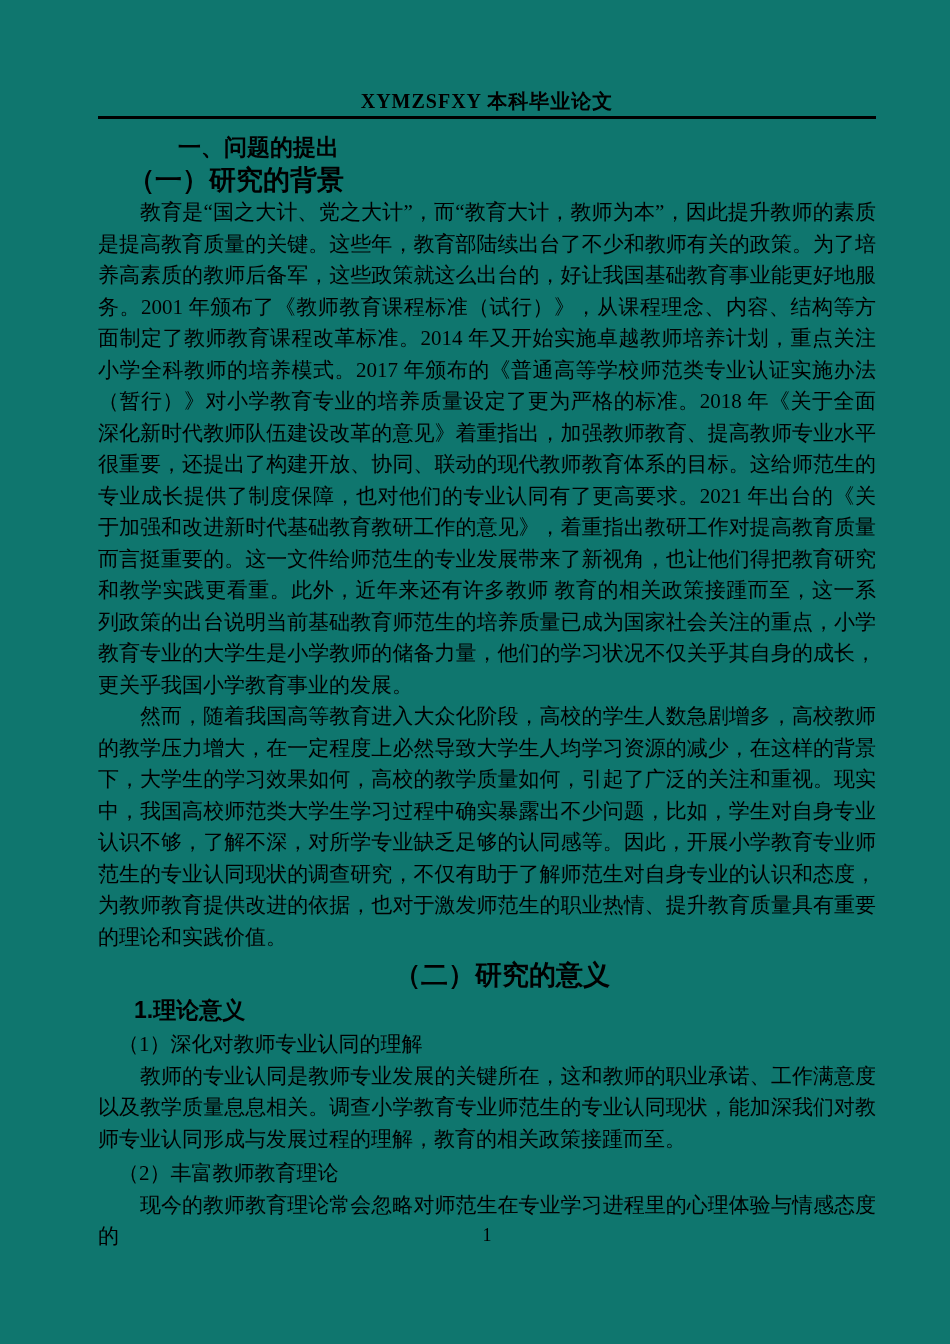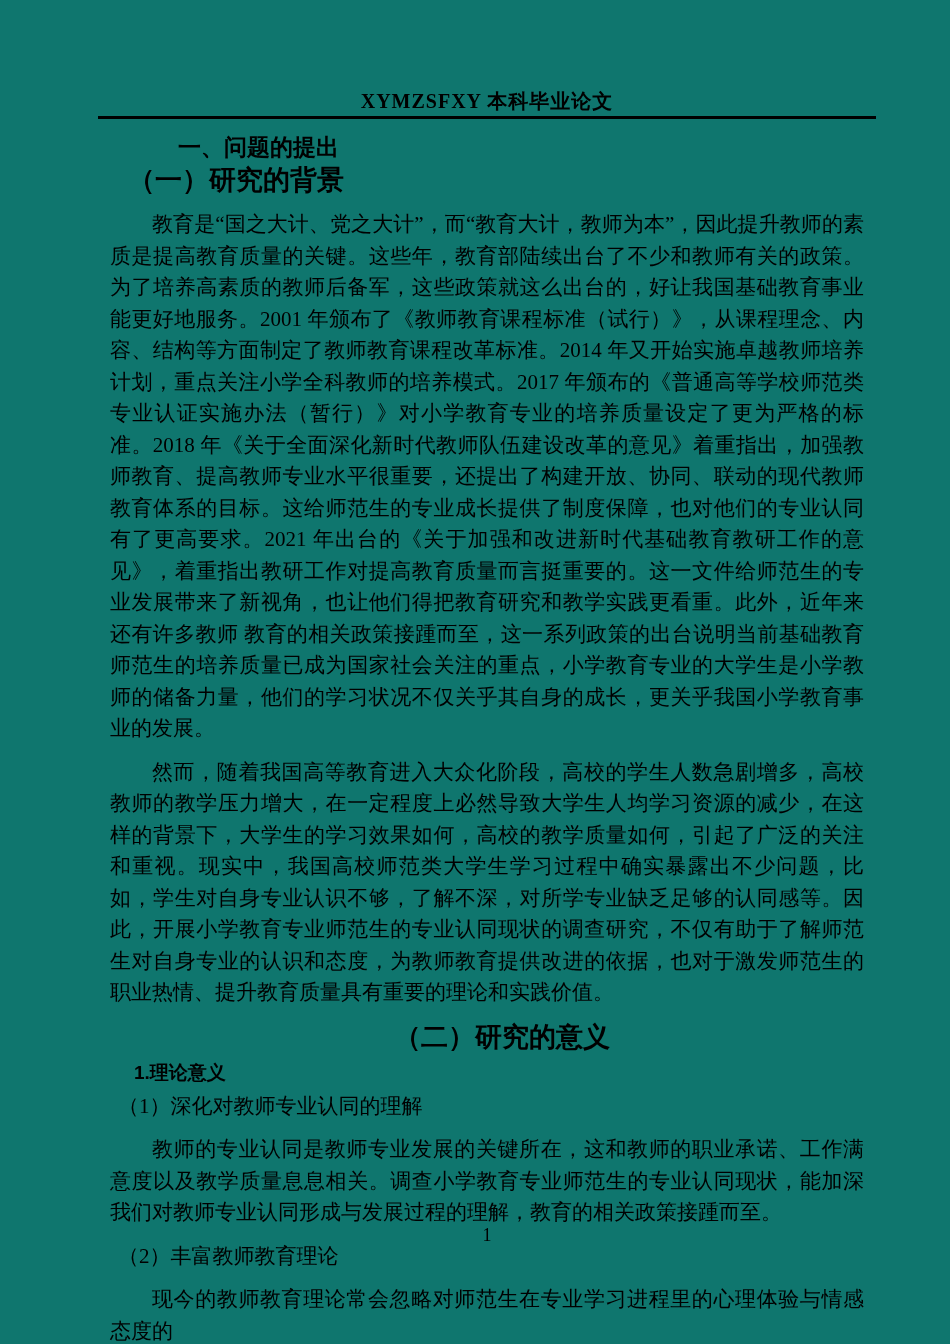--- a/index.html
+++ b/index.html
@@ -48,33 +48,33 @@
     line-height: 33px;
     padding-left: 30px;
   }
   .h2b {
     margin-top: 6px;
     text-align: center;
   }
   .h3 {
     font-family: "Liberation Sans", sans-serif;
     font-weight: 700;
-    font-size: 19px;
+    font-size: 23px;
     line-height: 31px;
     padding-left: 36px;
     margin-top: 3px;
   }
   .para {
     font-family: "Liberation Serif", serif;
     font-size: 21px;
     line-height: 31.5px;
     text-align: justify;
     text-justify: inter-ideograph;
     text-indent: 42px;
-    margin: 12px;
+    margin: 0;
     word-break: break-all;
   }
   .sub {
     font-family: "Liberation Serif", serif;
     font-size: 21px;
     line-height: 31.5px;
     padding-left: 20px;
     margin-top: 3px;
   }
   .page-num {

